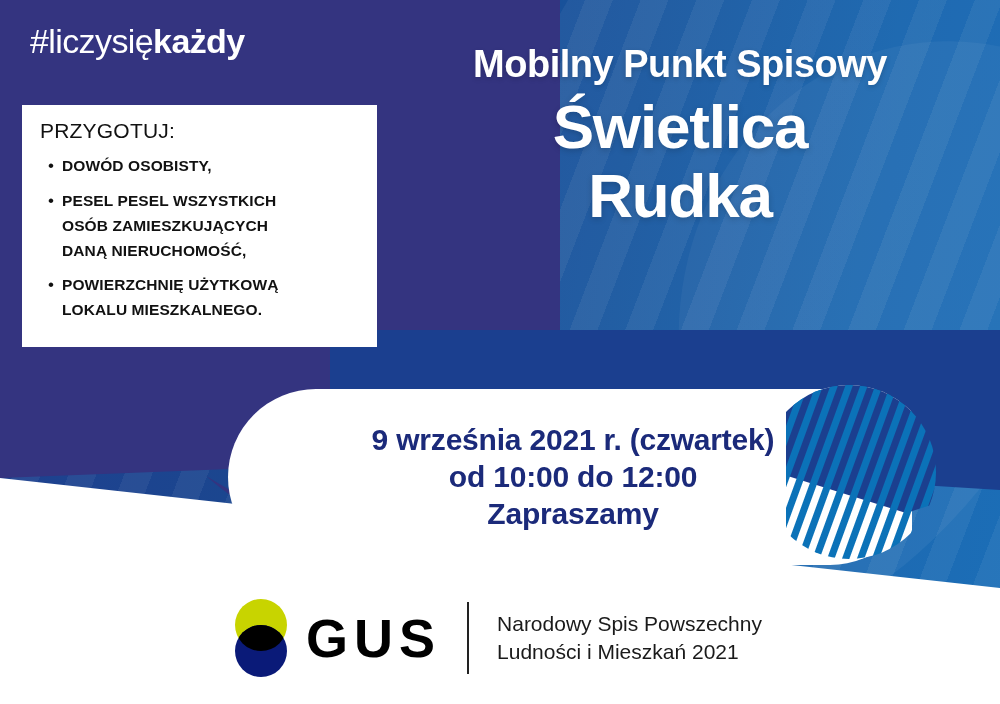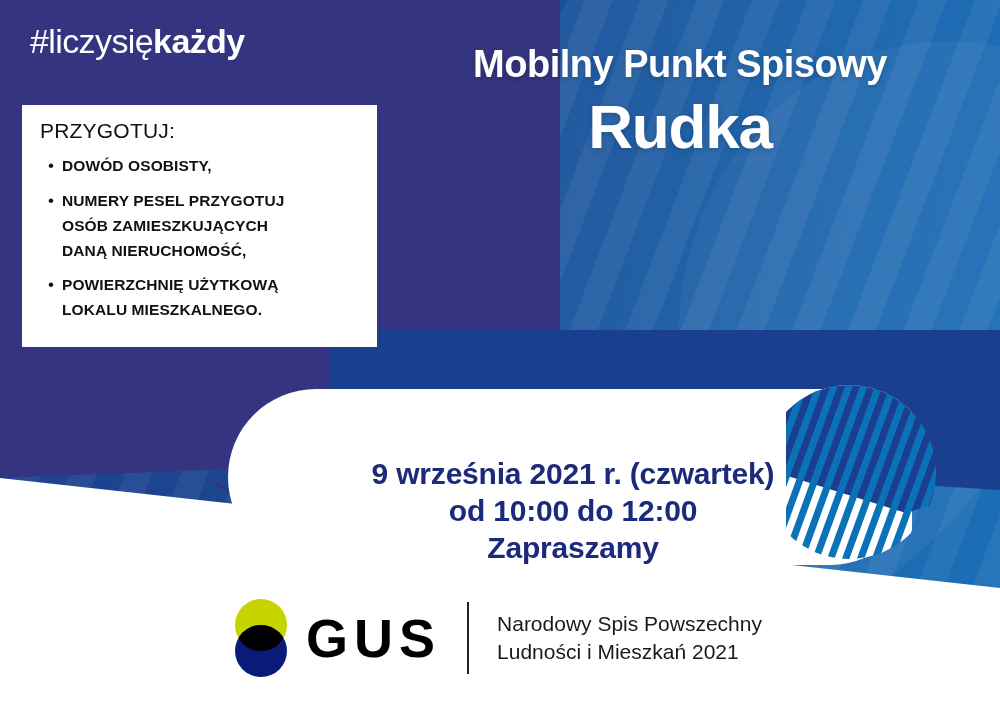--- a/index.html
+++ b/index.html
@@ -123,21 +123,21 @@
   .bubble-text {
     position: absolute;
     left: 228px;
     top: 389px;
     width: 690px;
     height: 176px;
     z-index: 8;
     display: flex;
     flex-direction: column;
     align-items: center;
-    justify-content: flex-end;
+    justify-content: center;
     gap: 3px;
     color: #1b2a7a;
     font-weight: bold;
     font-size: 30px;
     letter-spacing: -0.2px;
     text-align: center;
   }
 
   
   .striped-circle {
@@ -356,38 +356,39 @@
     <ul class="info-list">
       <li class="info-item">
         <span class="info-bullet">•</span>
         <span class="info-lines">
           <span class="info-line">DOWÓD OSOBISTY,</span>
         </span>
       </li>
       <li class="info-item">
         <span class="info-bullet">•</span>
         <span class="info-lines">
-          <span class="info-line">NUMERY PESEL PRZYGOTUJ</span>
+          <span class="info-line">PESEL PESEL WSZYSTKICH</span>
           <span class="info-line">OSÓB ZAMIESZKUJĄCYCH</span>
           <span class="info-line">DANĄ NIERUCHOMOŚĆ,</span>
         </span>
       </li>
       <li class="info-item">
         <span class="info-bullet">•</span>
         <span class="info-lines">
           <span class="info-line">POWIERZCHNIĘ UŻYTKOWĄ</span>
           <span class="info-line">LOKALU MIESZKALNEGO.</span>
         </span>
       </li>
     </ul>
   </div>
 
   <div class="title-block">
     <div class="title-sub">Mobilny Punkt Spisowy</div>
     <div class="title-main">
+      <div>Świetlica</div>
       <div>Rudka</div>
     </div>
   </div>
 
   <div class="footer">
     <div class="gus-logo">
       <div class="gus-mark">
         <svg width="62" height="78" viewBox="0 0 62 78">
           <circle cx="31" cy="26" r="26" fill="#c8d400"></circle>
           <circle cx="31" cy="52" r="26" fill="#0a1a78"></circle>

